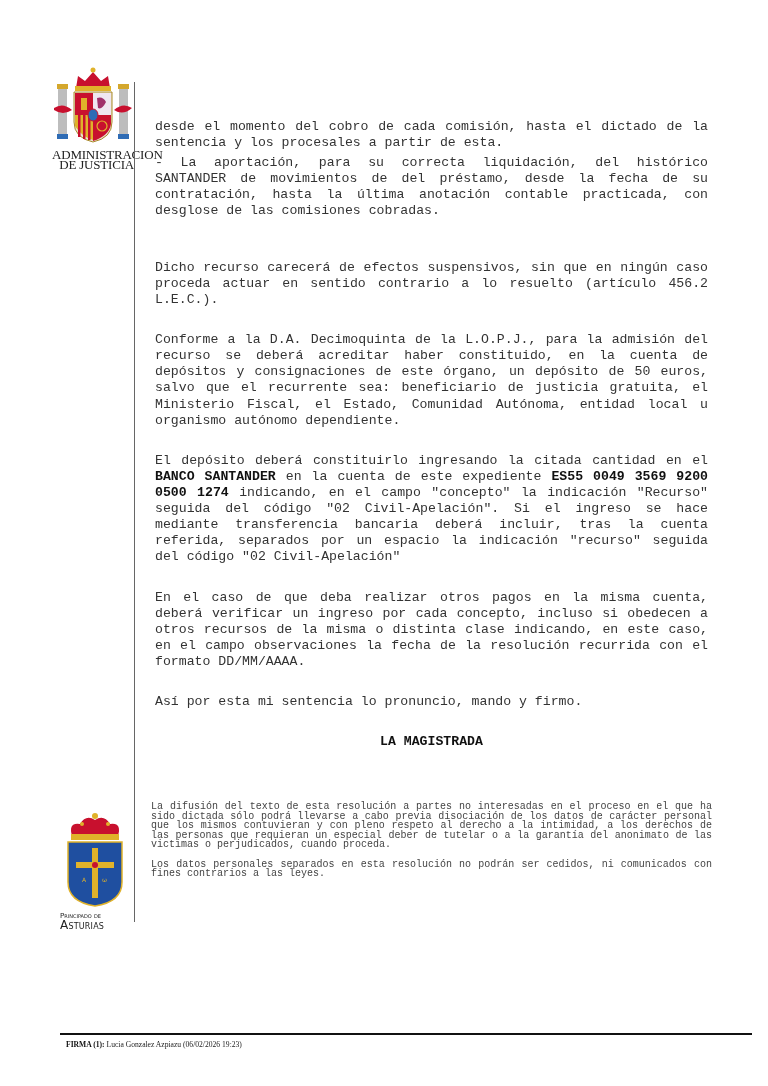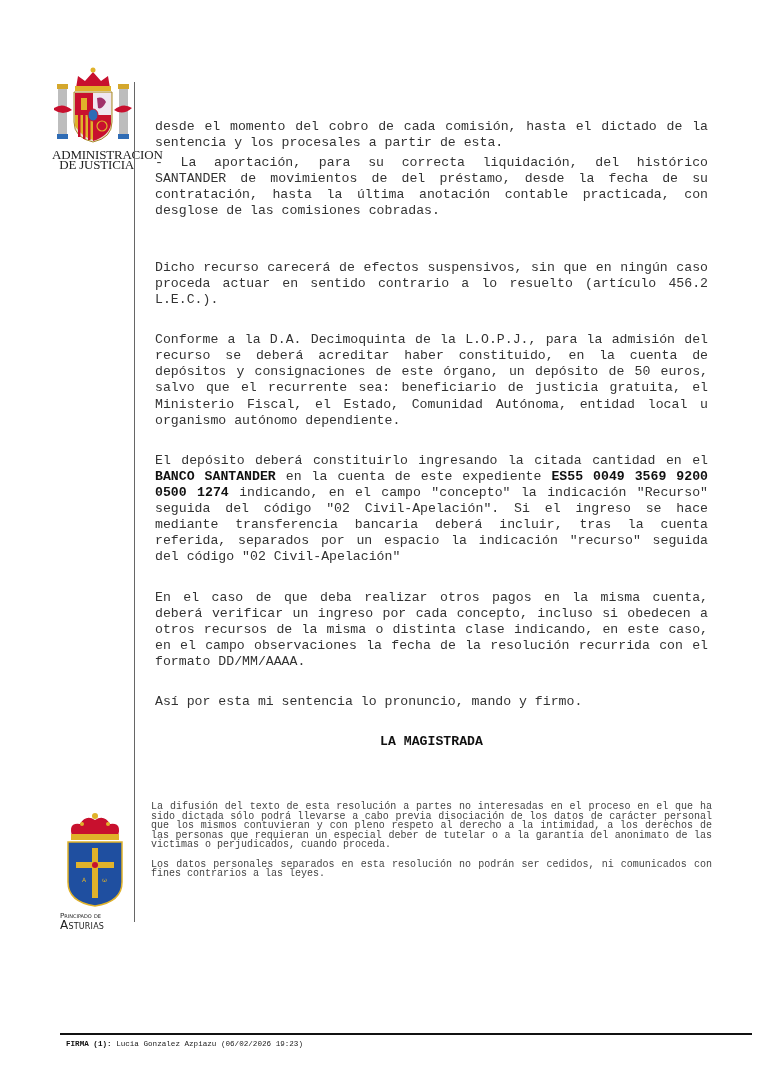--- a/index.html
+++ b/index.html
@@ -20,21 +20,21 @@
     .gap { height: 16.1px; }
     .body-text b { color: #111; }
     .center { text-align: right; text-align-last: center !important; }
 
     .notice { position: absolute; left: 151px; top: 802px; width: 561px;
       font-family: "Liberation Mono", monospace; font-size: 10px; line-height: 9.6px; color: #444; }
     .notice p { margin: 0; text-align: justify; text-align-last: left; }
     .notice .gap2 { height: 9.6px; }
 
     .footer-line { position: absolute; left: 60px; top: 1033px; width: 692px; height: 2px; background: #111; }
-    .footer { position: absolute; left: 66px; top: 1040px; font-family: Liberation Mono, monospace; font-size: 7.6px; color: #222; }
+    .footer { position: absolute; left: 66px; top: 1040px; font-family: Liberation Serif, serif; font-size: 7.6px; color: #222; }
     .footer b { color: #111; }
   </style>
 </head>
 <body>
 
 <div class="page">
 
   <div class="logo-justicia">
     <svg width="82" height="80" viewBox="0 0 82 80">
 

